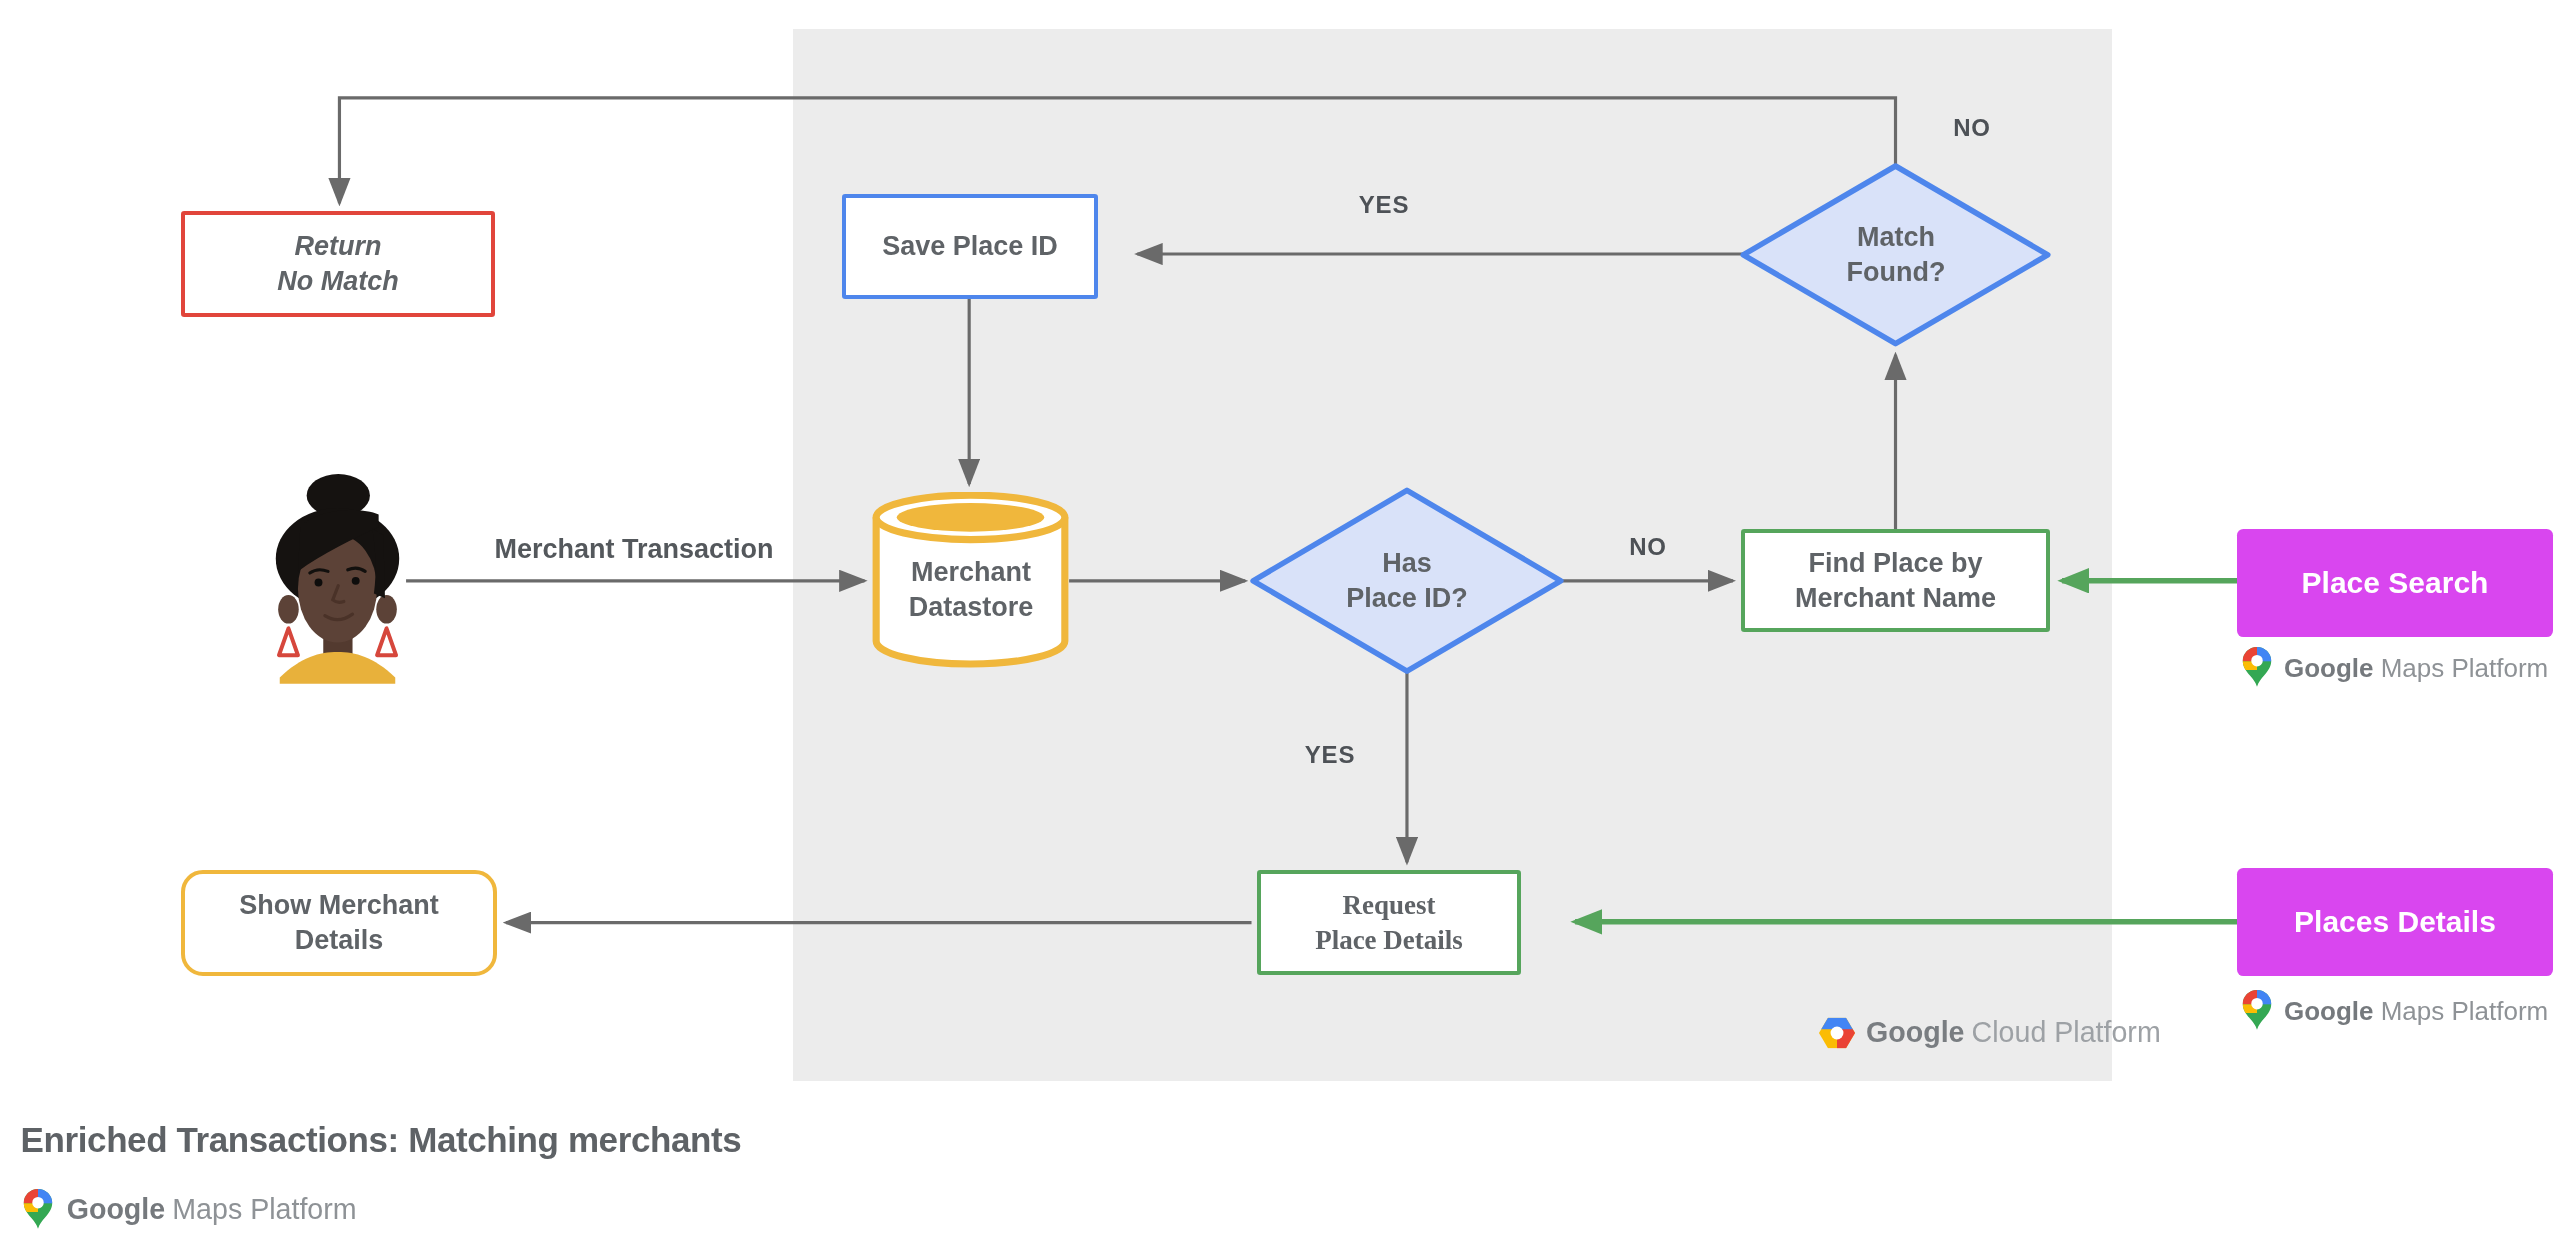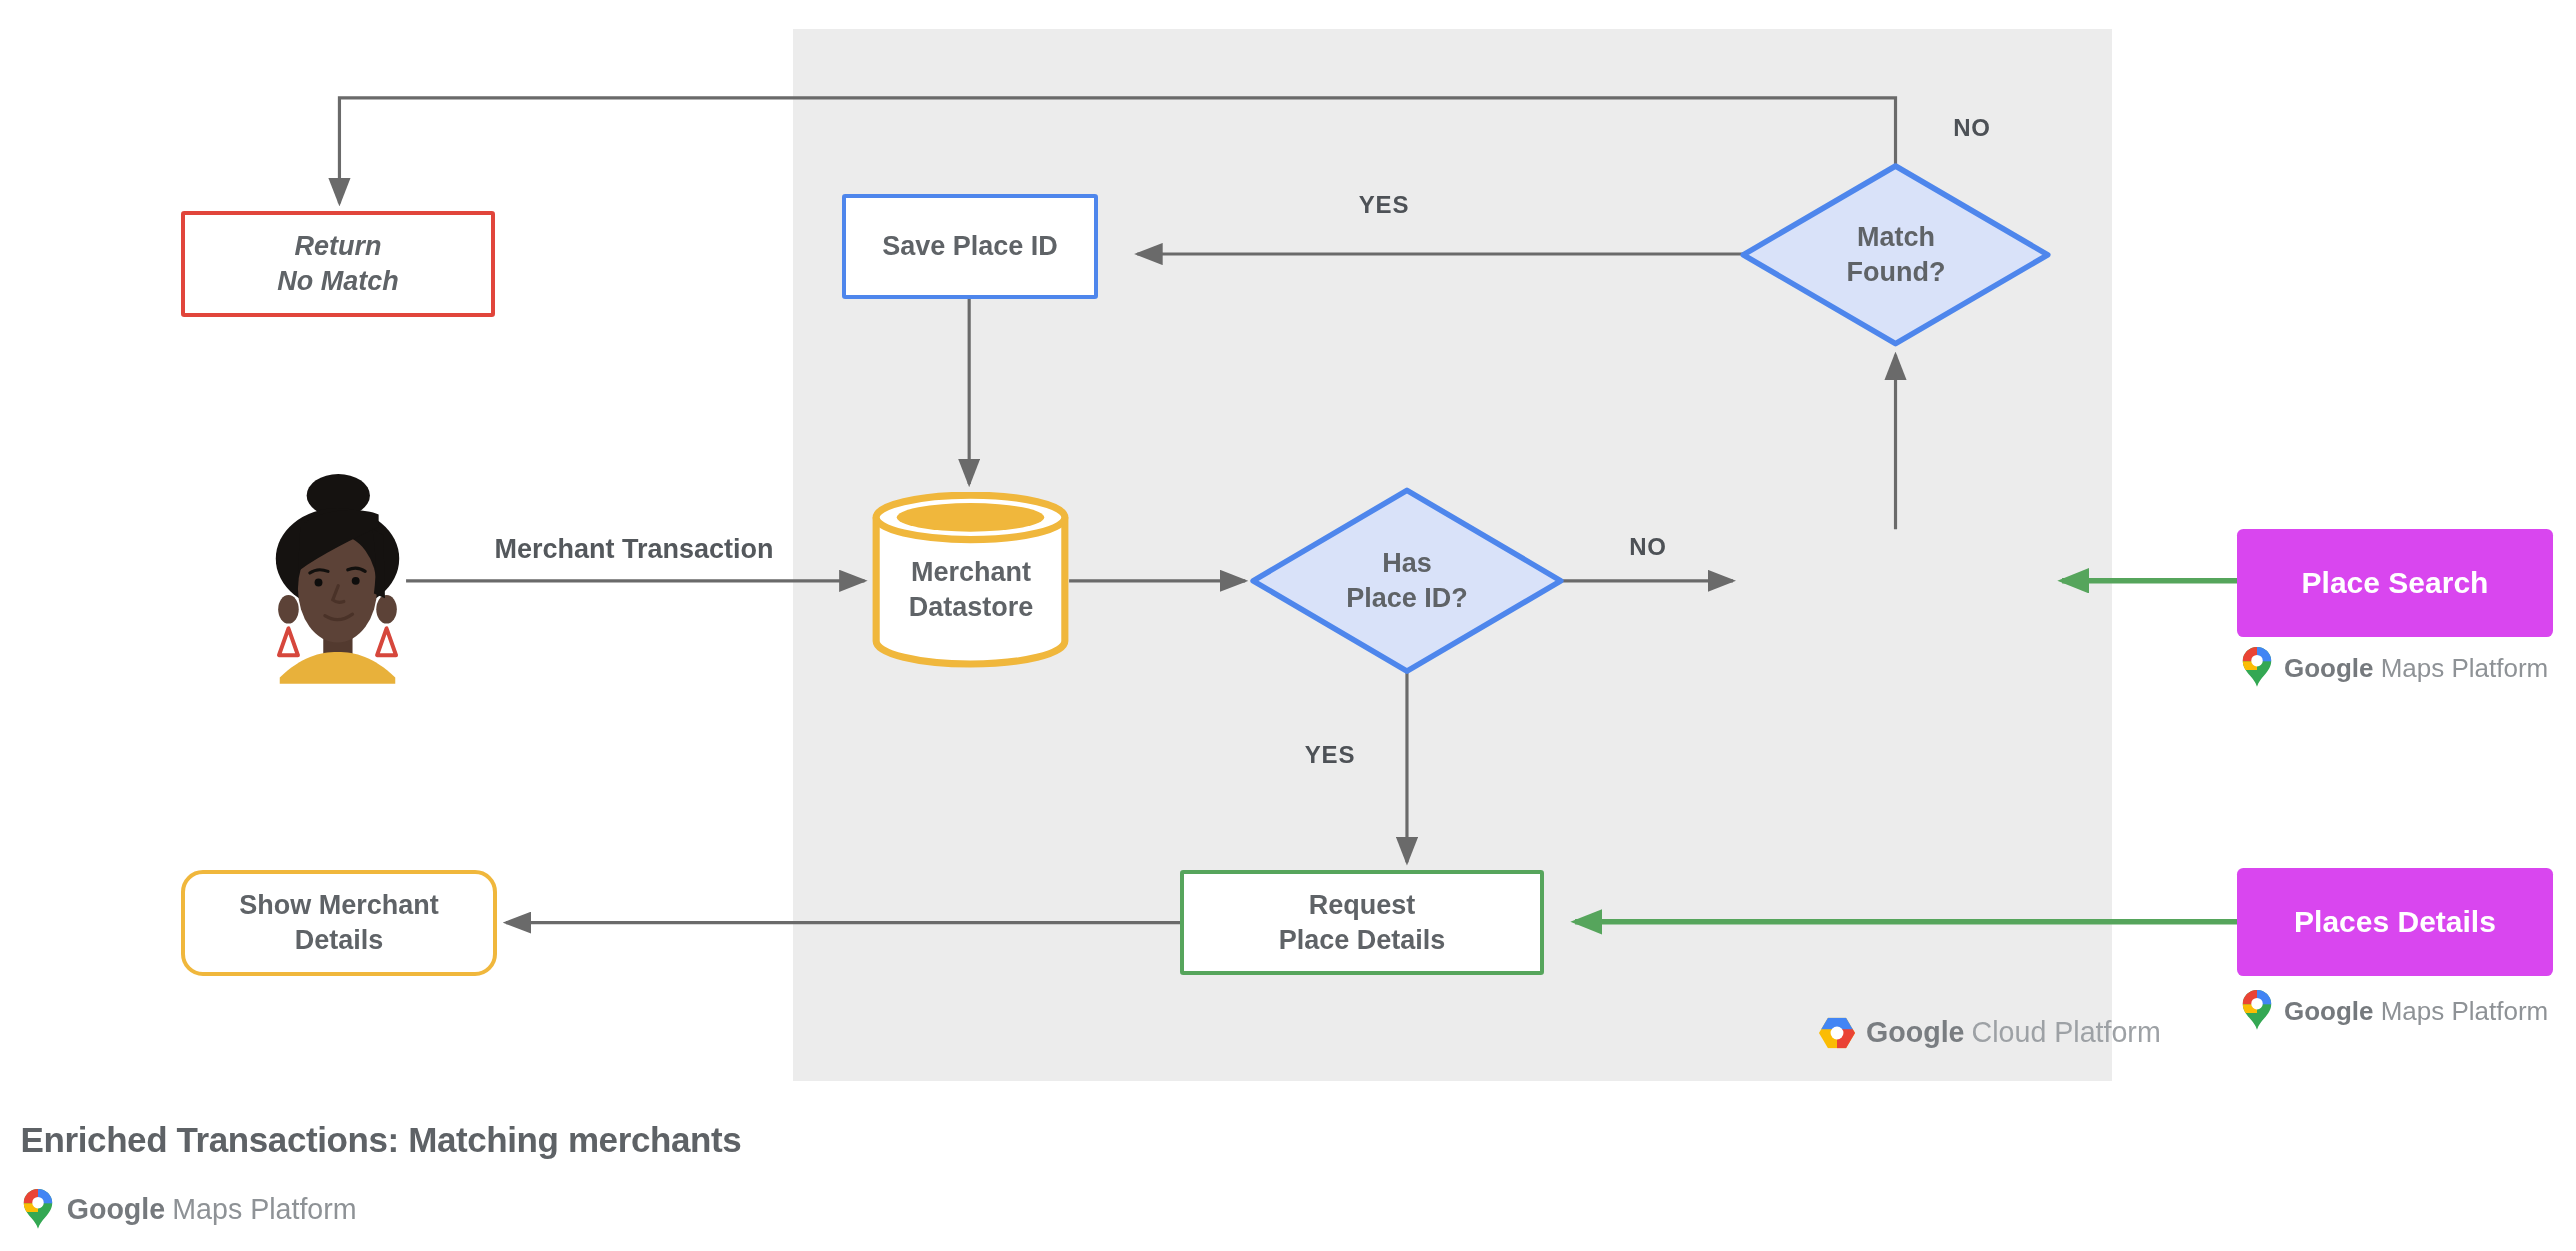--- a/index.html
+++ b/index.html
@@ -84,21 +84,23 @@
 
     <line x1="2822" y1="1162" x2="1986" y2="1162" stroke="#56A55C" stroke-width="7" marker-end="url(#agr)"></line>
 
     <polygon points="2390,209 2582,321 2390,433 2198,321" fill="#D9E2F9" stroke="#4E86EC" stroke-width="7" stroke-linejoin="round"></polygon>
     <polygon points="1774,618 1968,732 1774,846 1580,732" fill="#D9E2F9" stroke="#4E86EC" stroke-width="7" stroke-linejoin="round"></polygon>
   </svg>
 
   <div class="node red" style="left:181px;top:211px;width:314px;height:106px;">Return
 No Match</div>
   <div class="node blue" style="left:812px;top:194px;width:256px;height:105px;margin-left:30px;">Save Place ID</div>
-  <div class="node green" style="left:1180px;top:870px;width:364px;height:105px;">Request
+  <div class="node green" style="left:1741px;top:529px;width:309px;height:103px;">Find Place by
+Merchant Name</div>
+  <div class="node green" style="left:1257px;top:870px;width:264px;height:105px;font-family:Liberation Serif, serif;">Request
 Place Details</div>
   <div class="node gold" style="left:181px;top:870px;width:316px;height:106px;border-radius:22px;">Show Merchant
 Details</div>
   <div class="node fillgreen" style="left:2237px;top:529px;width:316px;height:108px;">Place Search</div>
   <div class="node fillgreen" style="left:2237px;top:868px;width:316px;height:108px;">Places Details</div>
 
   <div class="dlabel" style="left:1896px;top:255px;">Match
 Found?</div>
   <div class="dlabel" style="left:1407px;top:581px;">Has
 Place ID?</div>

